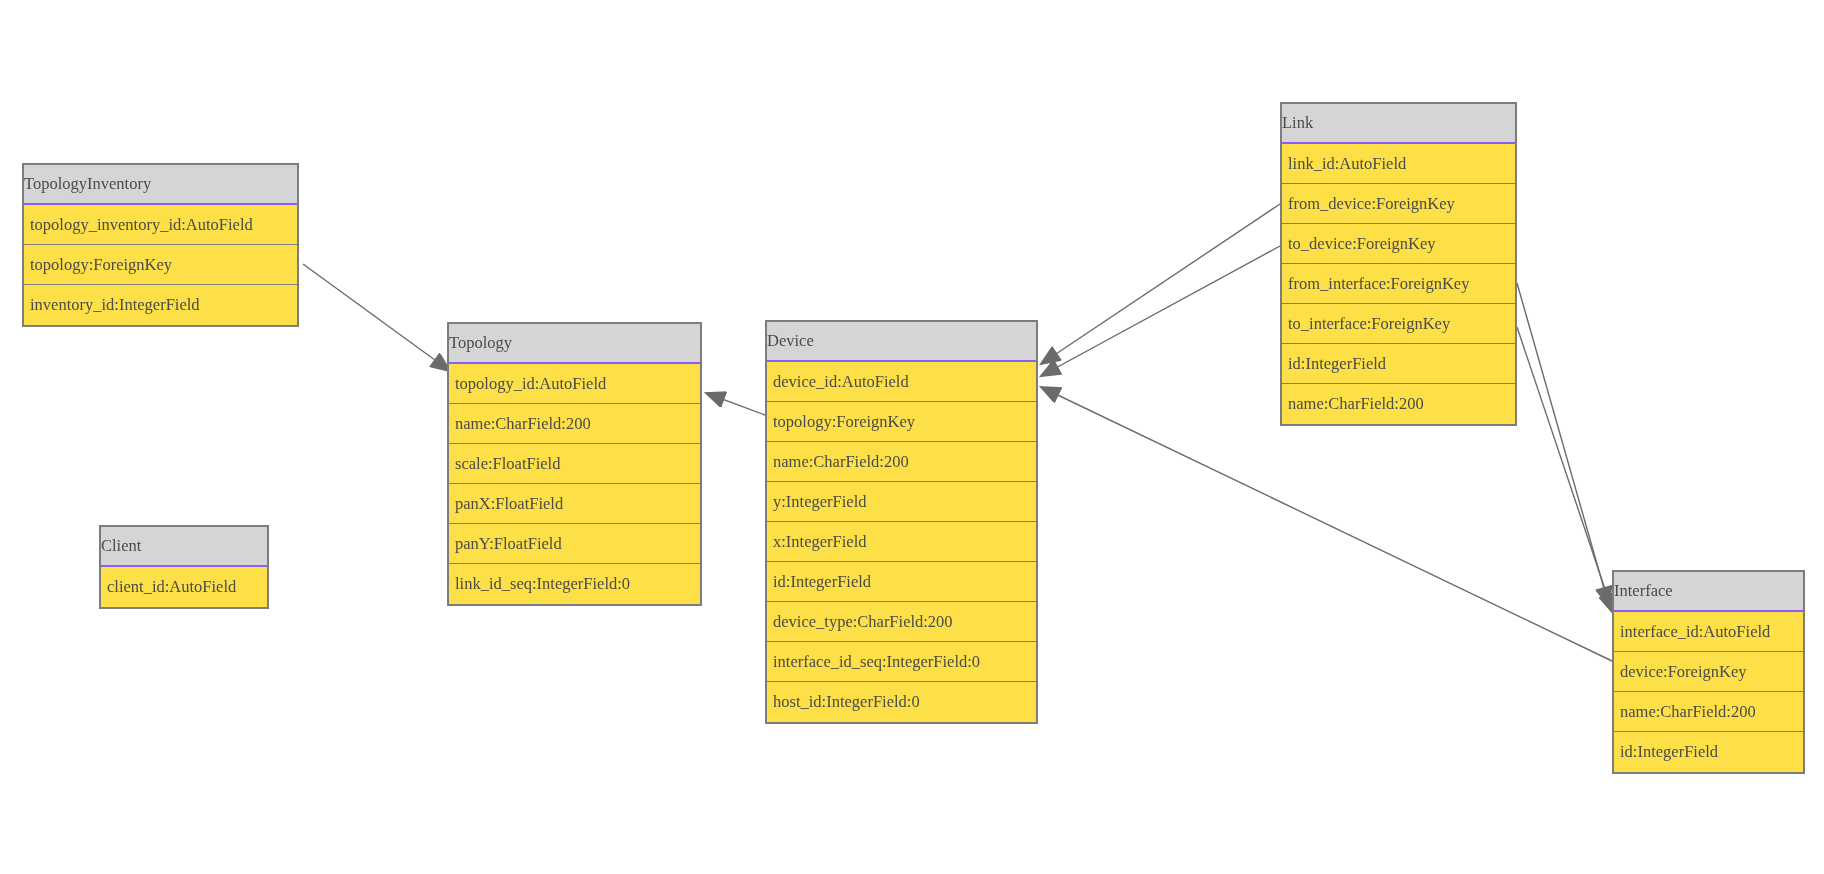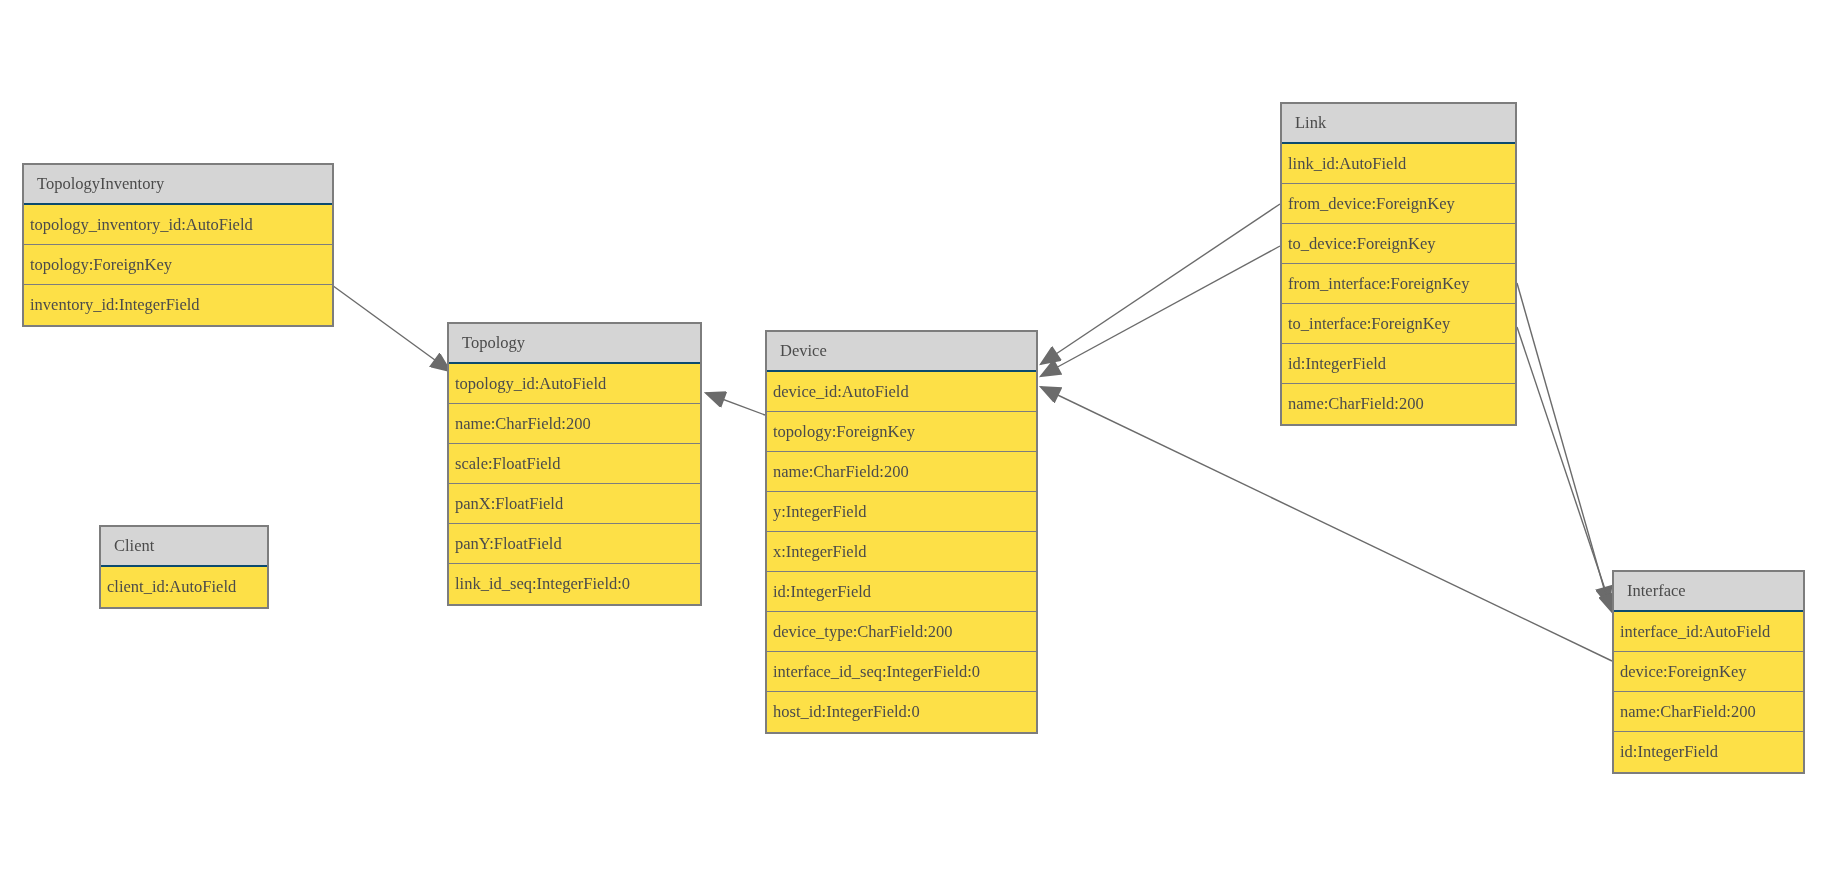--- a/index.html
+++ b/index.html
@@ -18,23 +18,22 @@
     box-sizing:border-box;
     border:2px solid #7d7d7d;
     background:#ffffff;
     color:#4b4b4b;
     font-size:16.5px;
   }
   .entity-header {
     box-sizing:border-box;
     height:40px;
     background:#d5d5d5;
-    border-bottom:2px solid #0c4a6e;
+    border-bottom:2px solid #8b5cf6;
     display:flex; align-items:center;
-    padding-left:13px;
   }
   .entity-row {
     box-sizing:border-box;
     height:40px;
     border-bottom:1px solid #7d7d7d;
     display:flex; align-items:center;
     padding-left:6px;
     background:#fde047;
   }
   .entity-row:last-child { border-bottom:none; }
@@ -53,40 +52,40 @@
         <line x1="303" y1="264" x2="450" y2="371" stroke="#6b6b6b" stroke-width="1.4" marker-end="url(#arrowhead)"></line>
         <line x1="765" y1="415" x2="706" y2="393" stroke="#6b6b6b" stroke-width="1.4" marker-end="url(#arrowhead)"></line>
         <line x1="1280" y1="204" x2="1041" y2="364" stroke="#6b6b6b" stroke-width="1.4" marker-end="url(#arrowhead)"></line>
         <line x1="1280" y1="246" x2="1041" y2="376" stroke="#6b6b6b" stroke-width="1.4" marker-end="url(#arrowhead)"></line>
         <line x1="1612" y1="661" x2="1041" y2="387" stroke="#6b6b6b" stroke-width="1.4" marker-end="url(#arrowhead)"></line>
         <line x1="1517" y1="283" x2="1609" y2="606" stroke="#6b6b6b" stroke-width="1.4" marker-end="url(#arrowhead)"></line>
         <line x1="1517" y1="327" x2="1613" y2="613" stroke="#6b6b6b" stroke-width="1.4" marker-end="url(#arrowhead)"></line>
       </g>
   </svg>
   <div id="entities">
-      <div class="entity" style="left: 22px; top: 163px; width: 312px;">
+      <div class="entity" style="left: 22px; top: 163px; width: 277px;">
         <div class="entity-header">TopologyInventory</div>
         <div class="entity-row">topology_inventory_id:AutoField</div>
         <div class="entity-row">topology:ForeignKey</div>
         <div class="entity-row">inventory_id:IntegerField</div>
       </div>
       <div class="entity" style="left: 447px; top: 322px; width: 255px; text-align: center;">
         <div class="entity-header">Topology</div>
         <div class="entity-row">topology_id:AutoField</div>
         <div class="entity-row">name:CharField:200</div>
         <div class="entity-row">scale:FloatField</div>
         <div class="entity-row">panX:FloatField</div>
         <div class="entity-row">panY:FloatField</div>
         <div class="entity-row">link_id_seq:IntegerField:0</div>
       </div>
       <div class="entity" style="left: 78px; top: 525px; width: 170px; margin-left: 21px;">
         <div class="entity-header">Client</div>
         <div class="entity-row">client_id:AutoField</div>
       </div>
-      <div class="entity" style="left: 765px; top: 330px; width: 273px;">
+      <div class="entity" style="left: 765px; top: 320px; width: 273px;">
         <div class="entity-header">Device</div>
         <div class="entity-row">device_id:AutoField</div>
         <div class="entity-row">topology:ForeignKey</div>
         <div class="entity-row">name:CharField:200</div>
         <div class="entity-row">y:IntegerField</div>
         <div class="entity-row">x:IntegerField</div>
         <div class="entity-row">id:IntegerField</div>
         <div class="entity-row">device_type:CharField:200</div>
         <div class="entity-row">interface_id_seq:IntegerField:0</div>
         <div class="entity-row">host_id:IntegerField:0</div>

